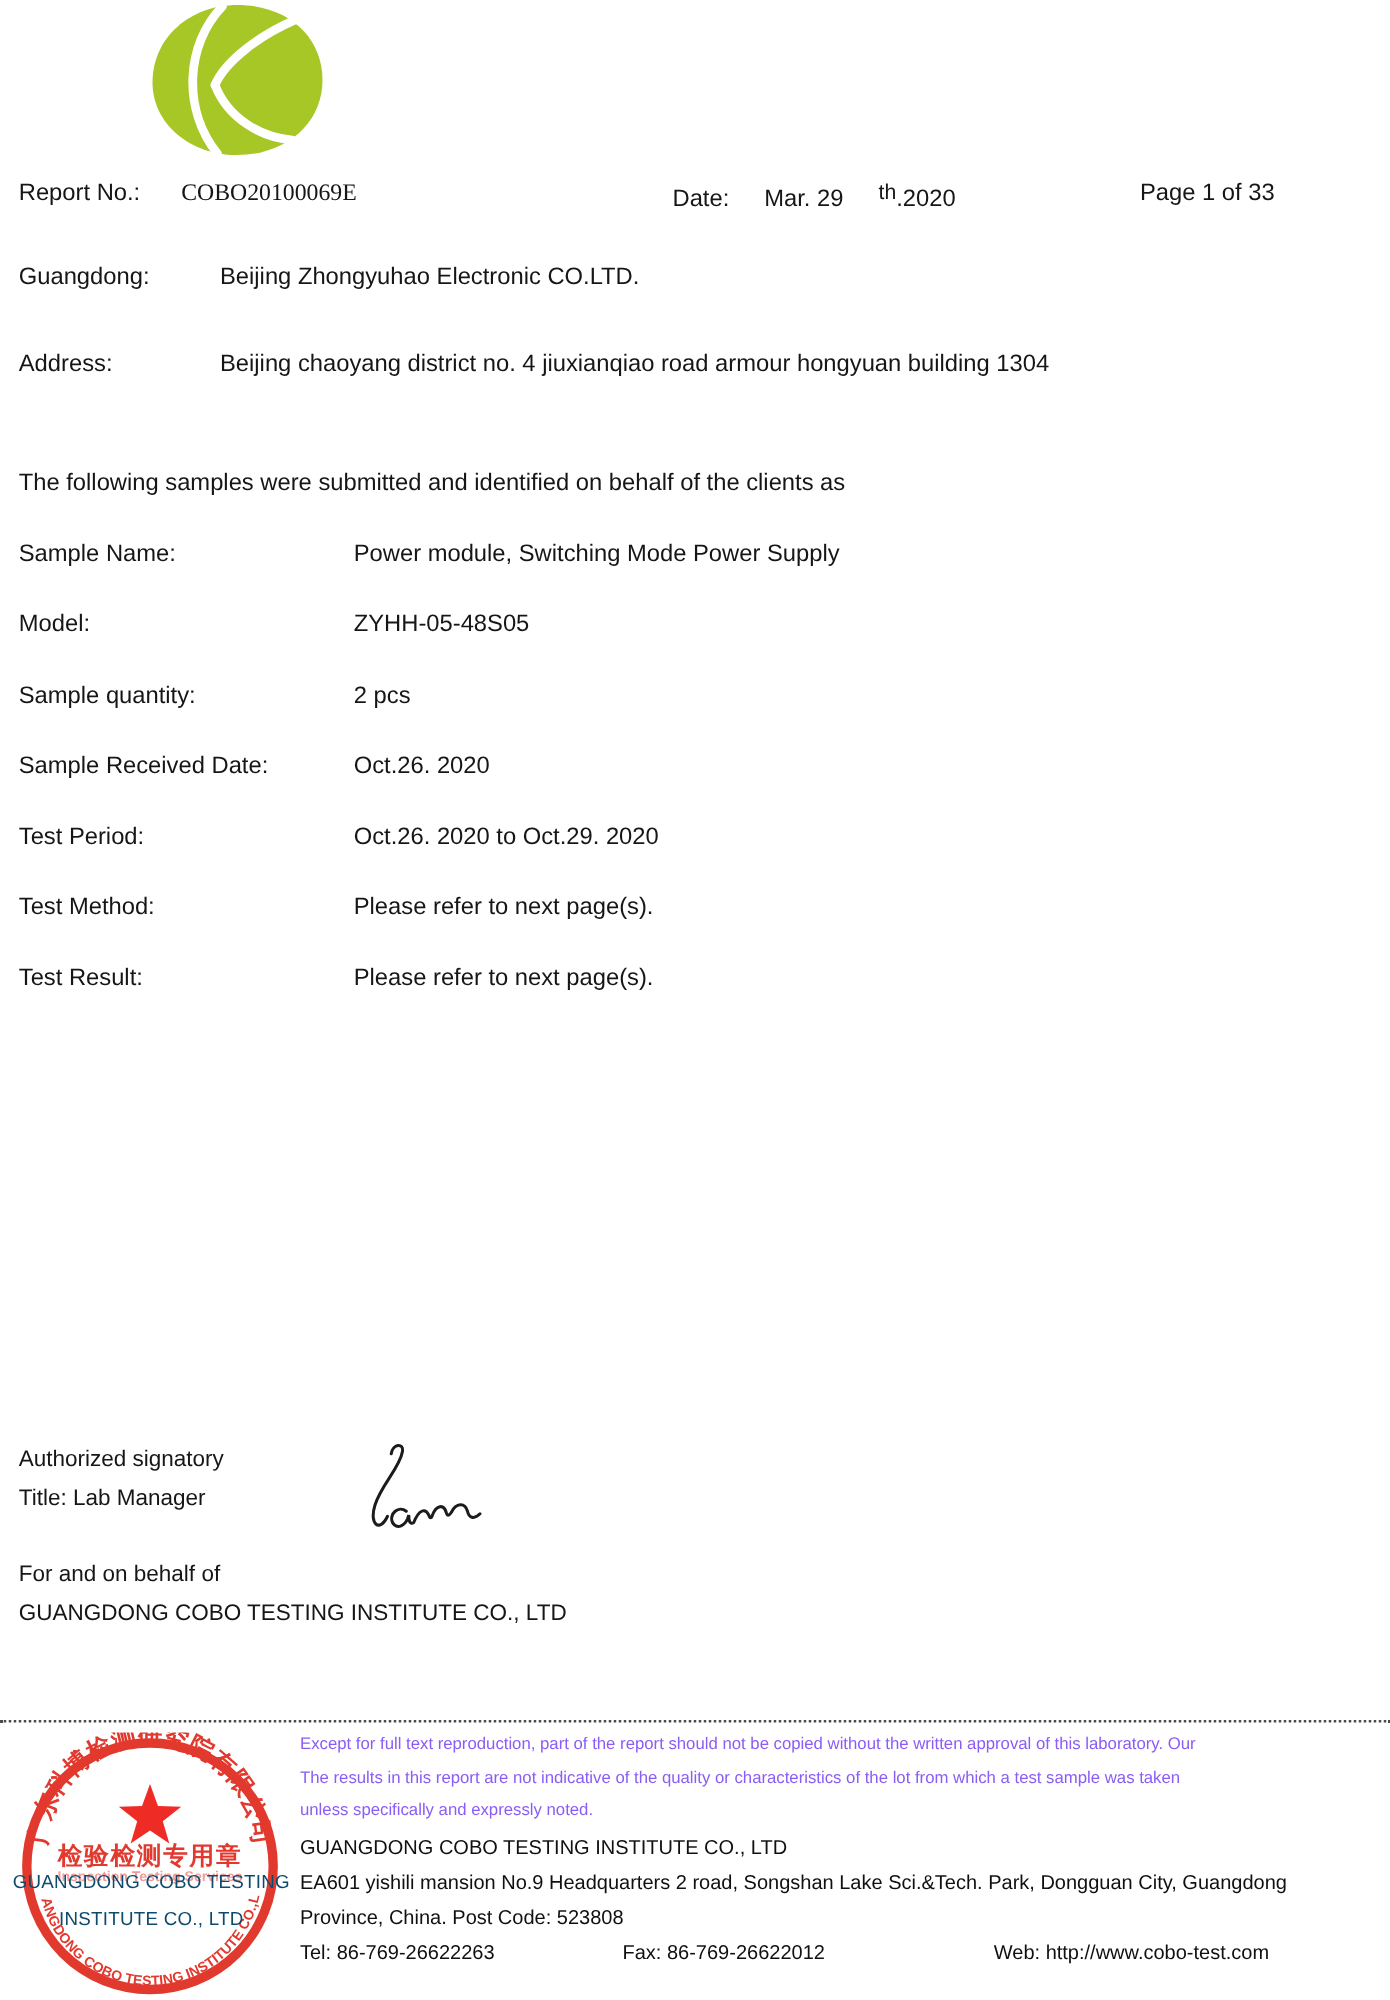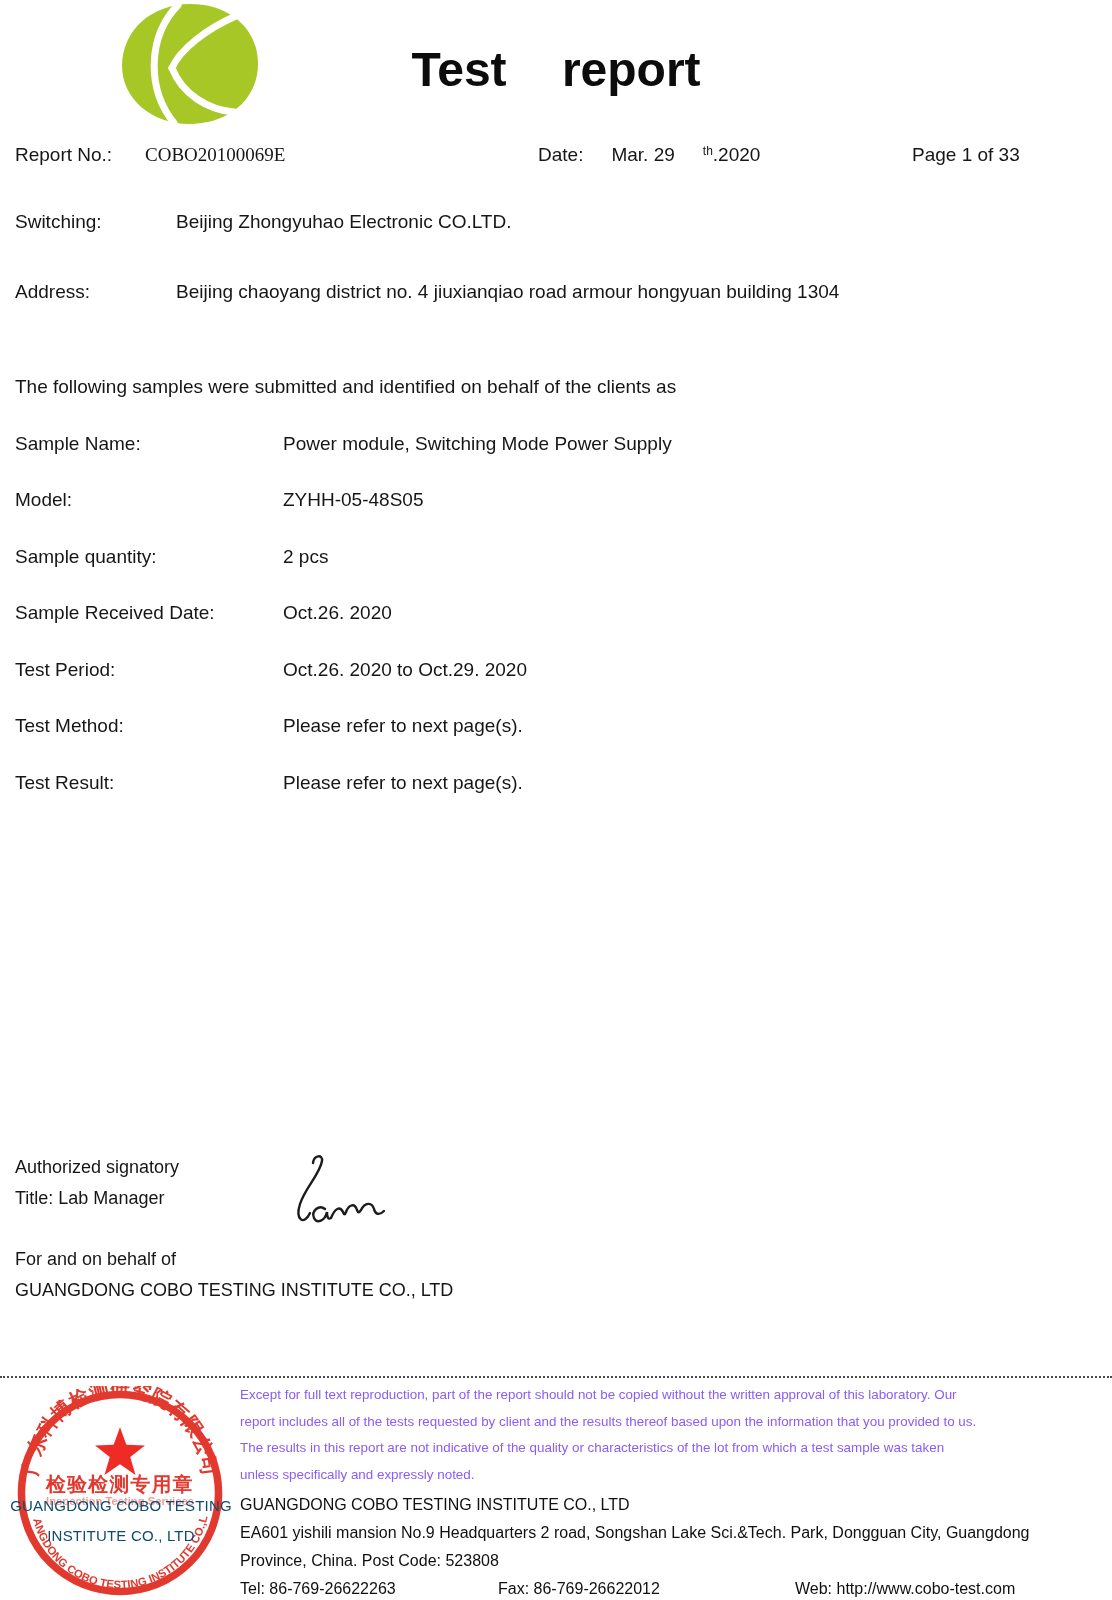--- a/index.html
+++ b/index.html
@@ -18,21 +18,21 @@
     left:0;top:42px;width:100%;
     text-align:center;
     font-size:48px;font-weight:bold;color:#0c0c0c;
     word-spacing:42px;letter-spacing:0px;
   }
   .hdr{top:144px;font-size:19px;}
   .hdr-label{left:15px;}
   .hdr-value{left:145px;font-family:Liberation Serif, serif;}
   .hdr-date{left:538px;}
   .hdr-date .dval{margin-left:28px;}
-  .hdr-date sup{font-size:12px;vertical-align:6px;padding-left:28px;}
+  .hdr-date sup{font-size:17px;vertical-align:6px;padding-left:28px;}
   .hdr-page{left:912px;}
   
   .row{left:15px;font-size:19px;white-space:nowrap;}
   .row .val{position:absolute;white-space:nowrap;}
   .val-a{left:161px;text-align:center;}
   .val-b{left:268px;}
   .intro{left:15px;top:376px;font-size:19px;white-space:nowrap;}
   
   .sig-line{left:15px;font-size:18px;white-space:nowrap;}
   .sig-svg{left:283px;top:1150px;}
@@ -54,29 +54,28 @@
 
 <div class="page">
 
   <svg class="abs logo" viewBox="0 0 148 124" aria-hidden="true">
     <path d="M74,2 C115,2 142,28 142,62 C142,96 114,122 73,122 C36,122 6,97 6,64 C6,28 36,2 74,2 Z" fill="#a6c726"></path>
     <path d="M62,3 C32,34 30,86 58,121" fill="none" stroke="#ffffff" stroke-width="7" stroke-linecap="round"></path>
     <path d="M120,14 C92,26 64,47 56,66" fill="none" stroke="#ffffff" stroke-width="7" stroke-linecap="round"></path>
     <path d="M56,66 C66,92 92,108 118,110" fill="none" stroke="#ffffff" stroke-width="7" stroke-linecap="round"></path>
   </svg>
 
-  <div class="abs title">Test report</div>
 
   <span class="abs hdr hdr-label">Report No.:</span>
   <span class="abs hdr hdr-value">COBO20100069E</span>
   <span class="abs hdr hdr-date"><span>Date:</span><span class="dval"><span>Mar. 29</span><sup>th</sup><span>.2020</span></span></span>
   <span class="abs hdr hdr-page">Page 1 of 33</span>
 
   <div class="abs row" style="top:211px">
-    <span>Switching:</span>
+    <span>Guangdong:</span>
     <span class="val val-a">Beijing Zhongyuhao Electronic CO.LTD.</span>
   </div>
   <div class="abs row" style="top:281px">
     <span>Address:</span>
     <span class="val val-a">Beijing chaoyang district no. 4 jiuxianqiao road armour hongyuan building 1304</span>
   </div>
 
   <div class="abs intro">The following samples were submitted and identified on behalf of the clients as</div>
 
   <div class="abs row" style="top:433px">
@@ -140,21 +139,20 @@
     </text>
   </svg>
 
   <div class="abs stamp-overlay">
     <div>GUANGDONG COBO TESTING</div>
     <div class="ol2">INSTITUTE CO., LTD</div>
   </div>
 
   <div class="abs ftext">
     <div class="disc">Except for full text reproduction, part of the report should not be copied without the written approval of this laboratory. Our</div>
-    <div class="disc">report includes all of the tests requested by client and the results thereof based upon the information that you provided to us.</div>
     <div class="disc">The results in this report are not indicative of the quality or characteristics of the lot from which a test sample was taken</div>
     <div class="disc">unless specifically and expressly noted.</div>
     <div class="fline fco">GUANGDONG COBO TESTING INSTITUTE CO., LTD</div>
     <div class="fline">EA601 yishili mansion No.9 Headquarters 2 road, Songshan Lake Sci.&amp;Tech. Park, Dongguan City, Guangdong</div>
     <div class="fline">Province, China. Post Code: 523808</div>
     <div class="fline contact">
       <span class="tel">Tel: 86-769-26622263</span><span class="fax">Fax: 86-769-26622012</span><span class="web">Web: http://www.cobo-test.com</span>
     </div>
   </div>
 

